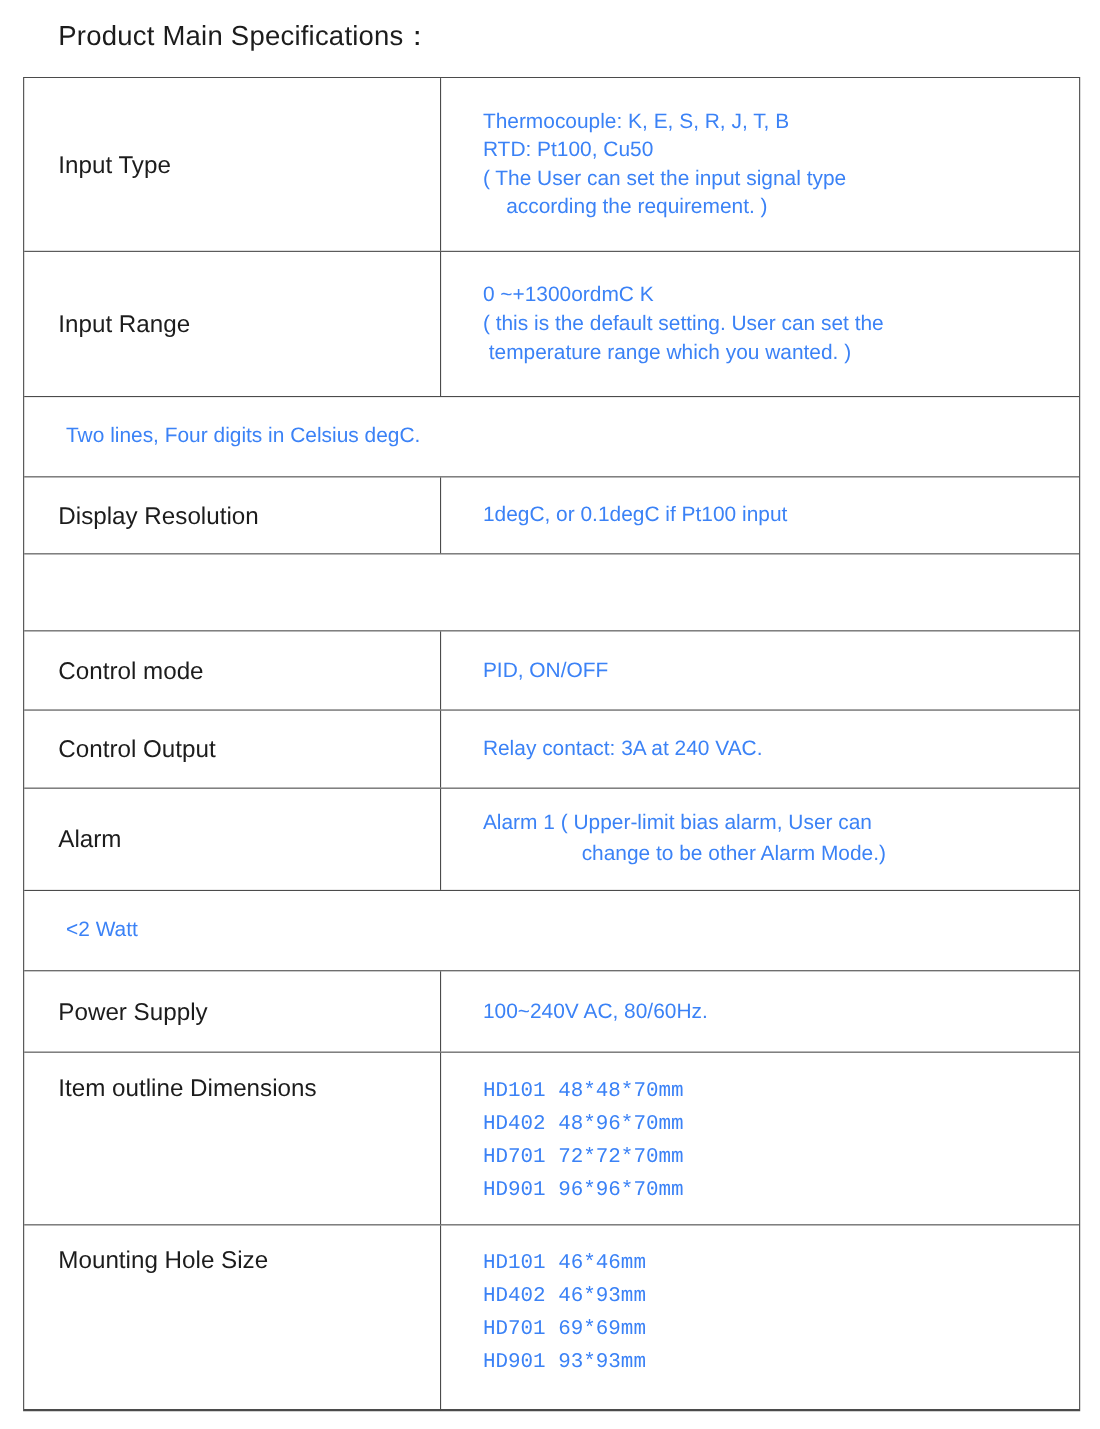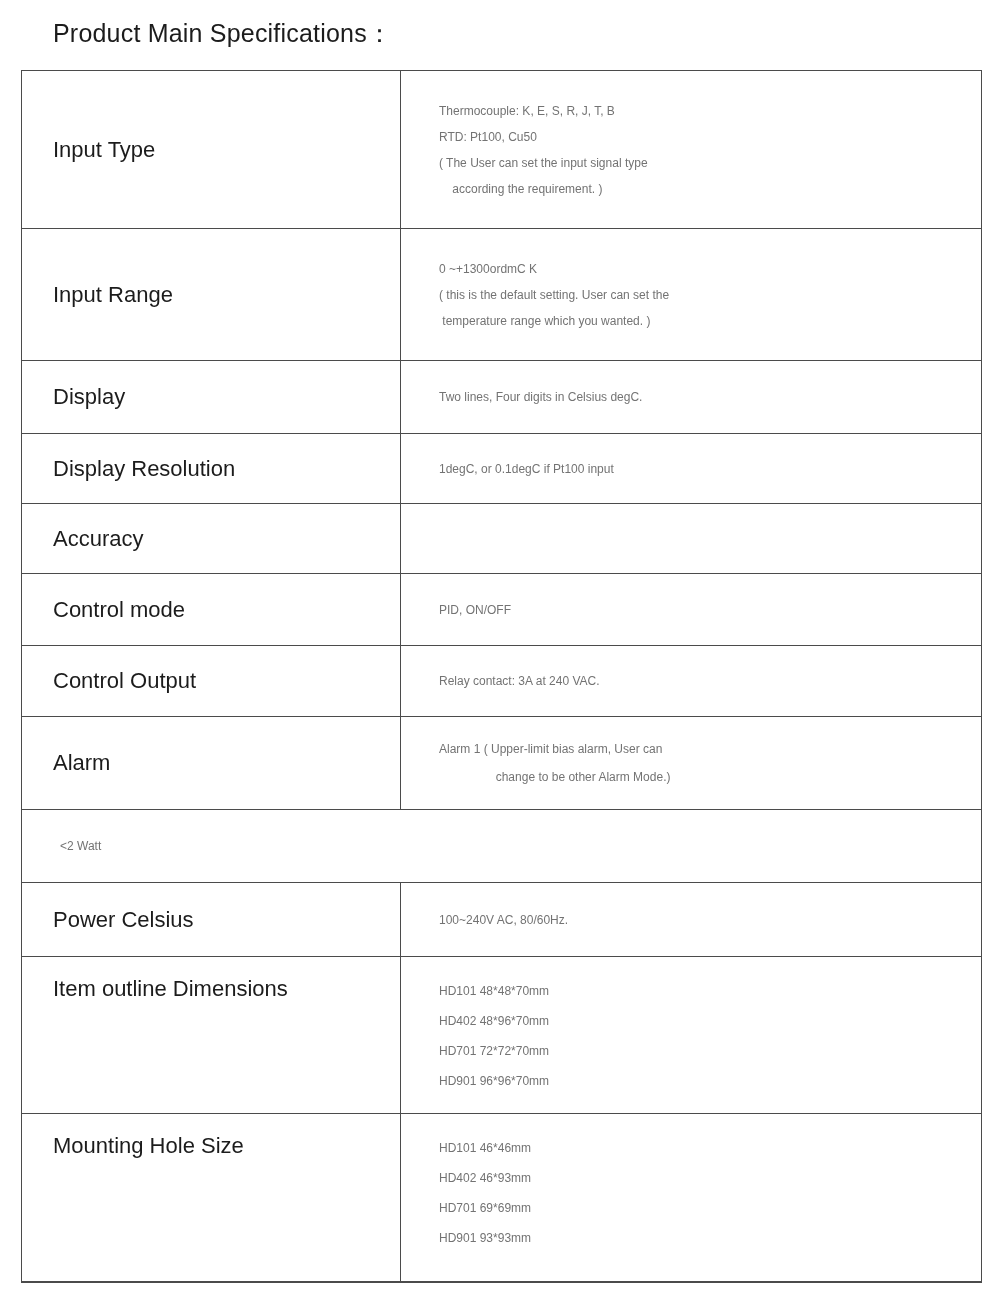--- a/index.html
+++ b/index.html
@@ -59,35 +59,36 @@
     line-height: 28px;
     color: #1c1c1c;
   }
   .value-cell {
     box-sizing: border-box;
     flex: 1 1 auto;
     padding-left: 38px;
     padding-right: 18px;
     display: flex;
     align-items: center;
-    font-size: 12px;
+    font-size: 19px;
     line-height: 26px;
     white-space: pre-wrap;
-    color: #737373;
+    color: #3b82f6;
   }
   
   .spec-row.tall .label-cell {
     align-items: flex-start;
     padding-top: 18px;
     text-align: right;
   }
   .spec-row.tall .value-cell {
     align-items: flex-start;
     padding-top: 19px;
     line-height: 30px;
+    font-family: Liberation Mono, monospace;
   }
   .spec-row.alarm .value-cell {
     line-height: 28px;
   }
 </style>
 </head>
 <body>
 
 <div class="page">
 
@@ -104,31 +105,29 @@
     </div>
 
     <div class="spec-row" style="height:132px">
       <div class="label-cell">Input Range</div>
       <div class="value-cell">0 ~+1300ordmC K
 ( this is the default setting. User can set the
  temperature range which you wanted. )</div>
     </div>
 
     <div class="spec-row" style="height:73px">
-      <div class="label-cell">Display</div>
       <div class="value-cell">Two lines, Four digits in Celsius degC.</div>
     </div>
 
     <div class="spec-row" style="height:70px">
       <div class="label-cell">Display Resolution</div>
       <div class="value-cell">1degC, or 0.1degC if Pt100 input</div>
     </div>
 
     <div class="spec-row" style="height:70px">
-      <div class="label-cell">Accuracy</div>
     </div>
 
     <div class="spec-row" style="height:72px">
       <div class="label-cell">Control mode</div>
       <div class="value-cell">PID, ON/OFF</div>
     </div>
 
     <div class="spec-row" style="height:71px">
       <div class="label-cell">Control Output</div>
       <div class="value-cell">Relay contact: 3A at 240 VAC.</div>
@@ -138,21 +137,21 @@
       <div class="label-cell">Alarm</div>
       <div class="value-cell">Alarm 1 ( Upper-limit bias alarm, User can
                  change to be other Alarm Mode.)</div>
     </div>
 
     <div class="spec-row" style="height:73px">
       <div class="value-cell">&lt;2 Watt</div>
     </div>
 
     <div class="spec-row" style="height:74px">
-      <div class="label-cell">Power Celsius</div>
+      <div class="label-cell">Power Supply</div>
       <div class="value-cell">100~240V AC, 80/60Hz.</div>
     </div>
 
     <div class="spec-row tall" style="height:157px">
       <div class="label-cell">Item outline Dimensions</div>
       <div class="value-cell">HD101 48*48*70mm
 HD402 48*96*70mm
 HD701 72*72*70mm
 HD901 96*96*70mm</div>
     </div>

